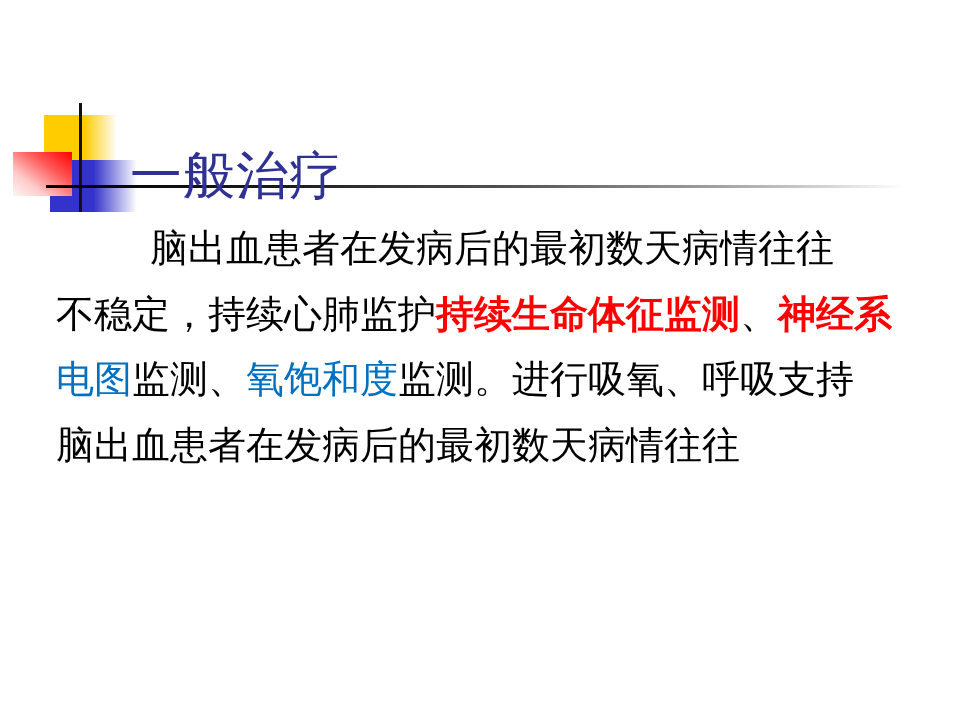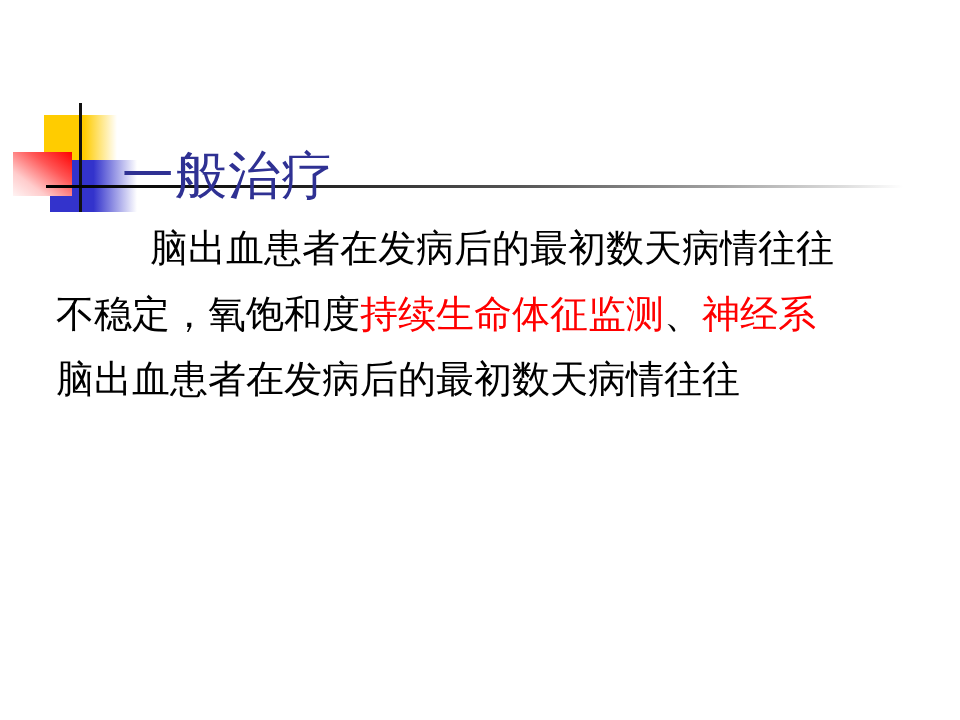--- a/index.html
+++ b/index.html
@@ -37,36 +37,36 @@
   }
   .v-line{
     position:absolute;left:79px;top:103px;width:3px;height:109px;
     background:var(--line_black);
   }
   .h-rule{
     position:absolute;left:46px;top:185px;width:857px;height:3px;
     background:linear-gradient(to right,#000000 0%,#1c1c1c 28%,#555555 55%,#a0a0a0 78%,#dddddd 93%,rgba(255,255,255,0) 100%);
   }
   .title{
-    position:absolute;left:122px;top:110px;
+    position:absolute;left:130px;top:110px;
     font-size:52px;line-height:60px;letter-spacing:1px;
     color:var(--title);
     font-weight:500;
     white-space:nowrap;
   }
   .body-text{
     position:absolute;left:56px;top:216px;width:850px;
     font-size:38px;color:var(--body_black);
   }
   .ln{
     height:65.5px;line-height:65.5px;white-space:nowrap;
   }
   .ln.indent{text-indent:94px;}
   .k{color:var(--body_black);margin-top:36px;}
-  .r{color:var(--body_red);}
+  .r{color:var(--body_red);font-weight:bold;}
   .b{color:var(--body_blue);}
 </style>
 </head>
 <body>
 
 <div class="slide">
 
   <div class="deco">
     <div class="sq sq-yellow"></div>
     <div class="sq sq-blue"></div>
@@ -74,22 +74,23 @@
     <div class="v-line"></div>
     <div class="h-rule"></div>
   </div>
 
   <h1 class="title">一般治疗</h1>
 
   <div class="body-text">
 
     <div class="ln indent"><span class="k">脑出血患者在发病后的最初数天病情往往</span></div>
 
-    <div class="ln"><span class="k">不稳定，氧饱和度</span><span class="r">持续生命体征监测</span><span class="k">、</span><span class="r">神经系</span></div>
+    <div class="ln"><span class="k">不稳定，持续心肺监护</span><span class="r">持续生命体征监测</span><span class="k">、</span><span class="r">神经系</span></div>
 
 
+    <div class="ln"><span class="b">电图</span><span class="k">监测、</span><span class="b">氧饱和度</span><span class="k">监测。进行吸氧、呼吸支持</span></div>
 
 
 
     <div class="ln"><span class="k">脑出血患者在发病后的最初数天病情往往</span></div>
 
   </div>
 </div>
 
 </body></html>

